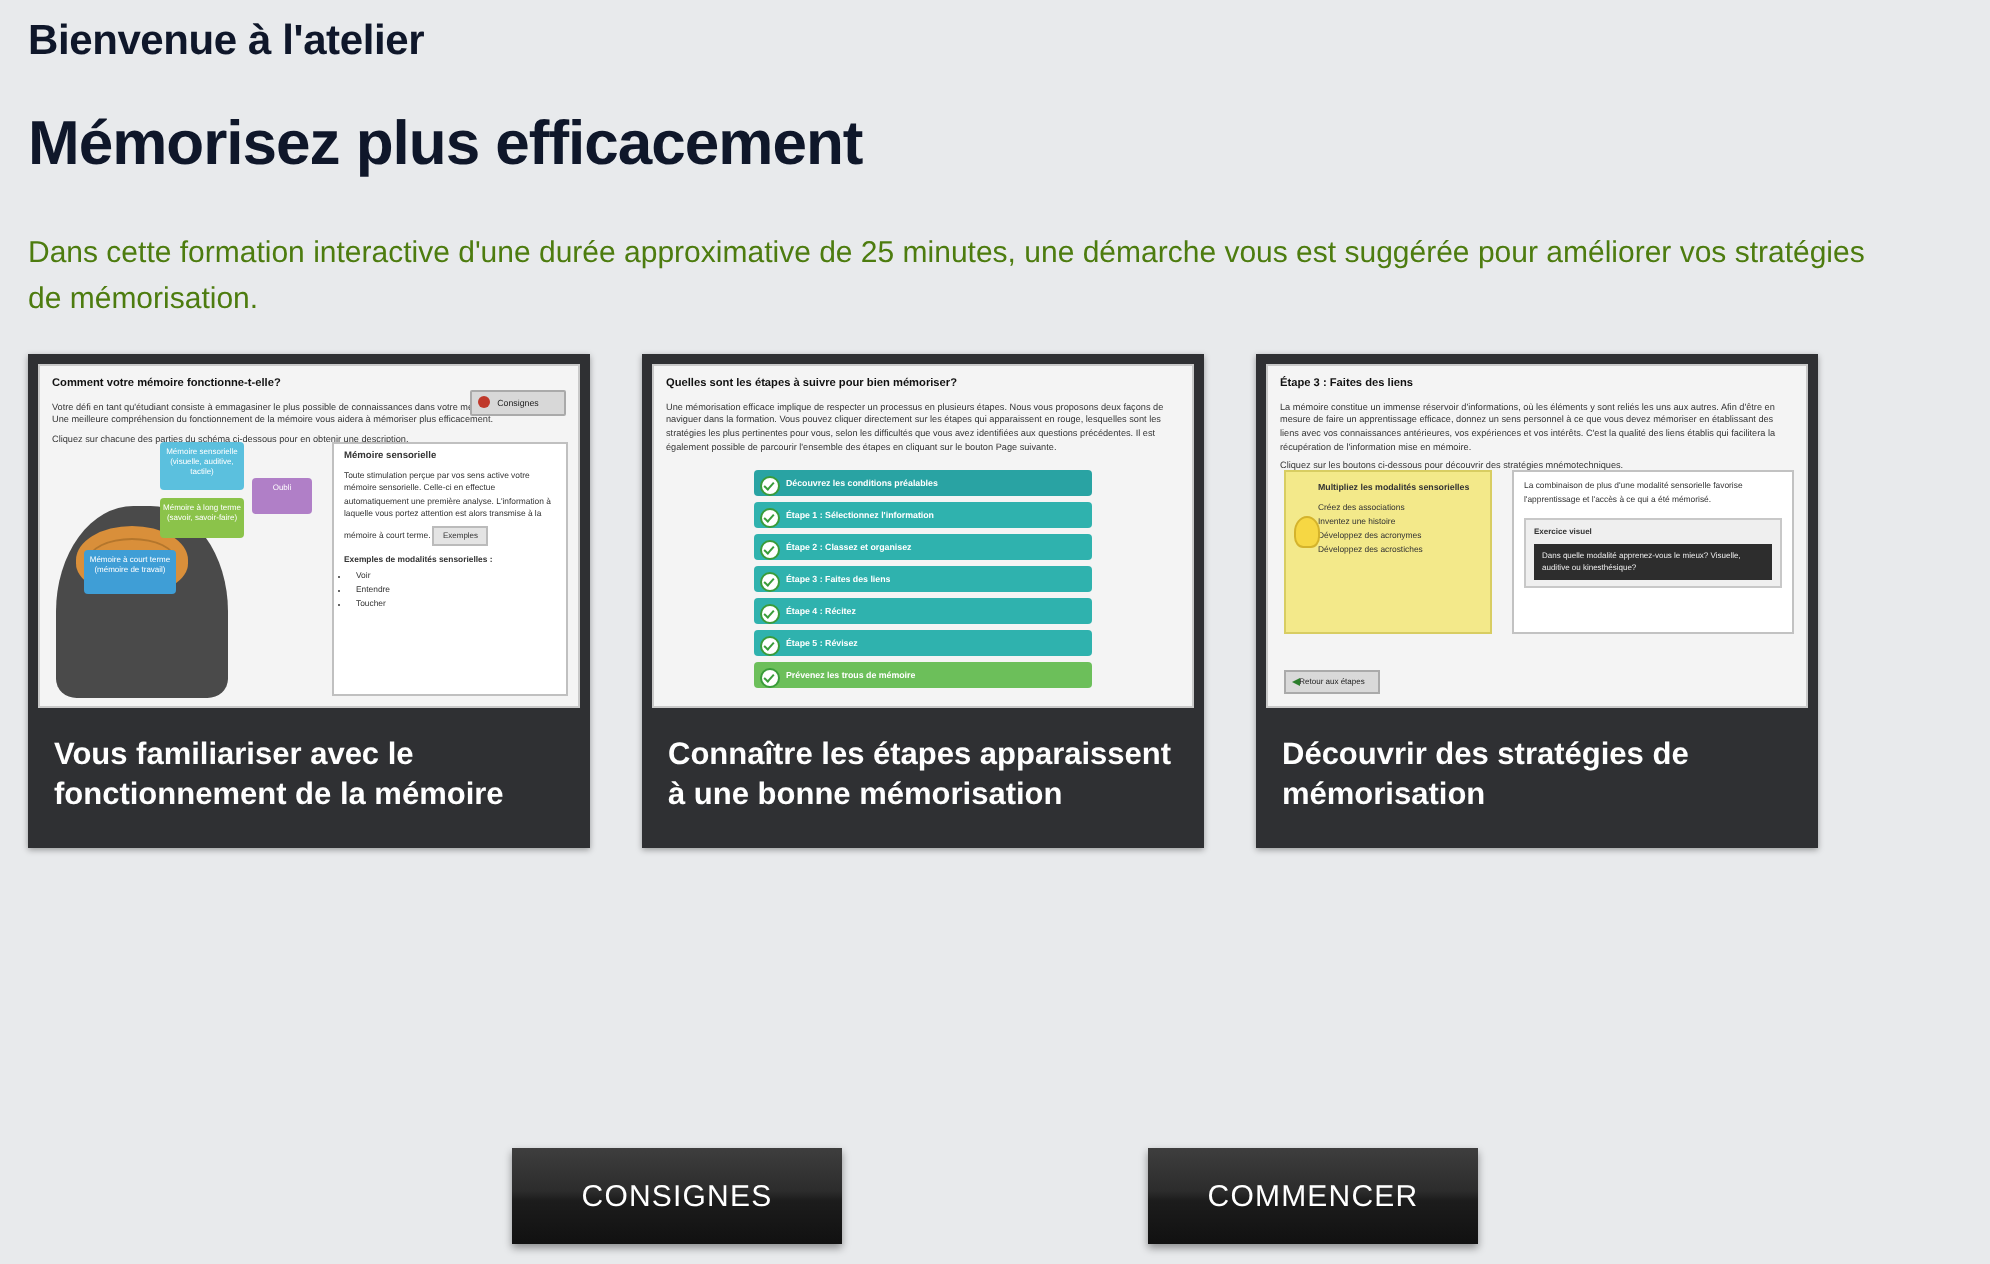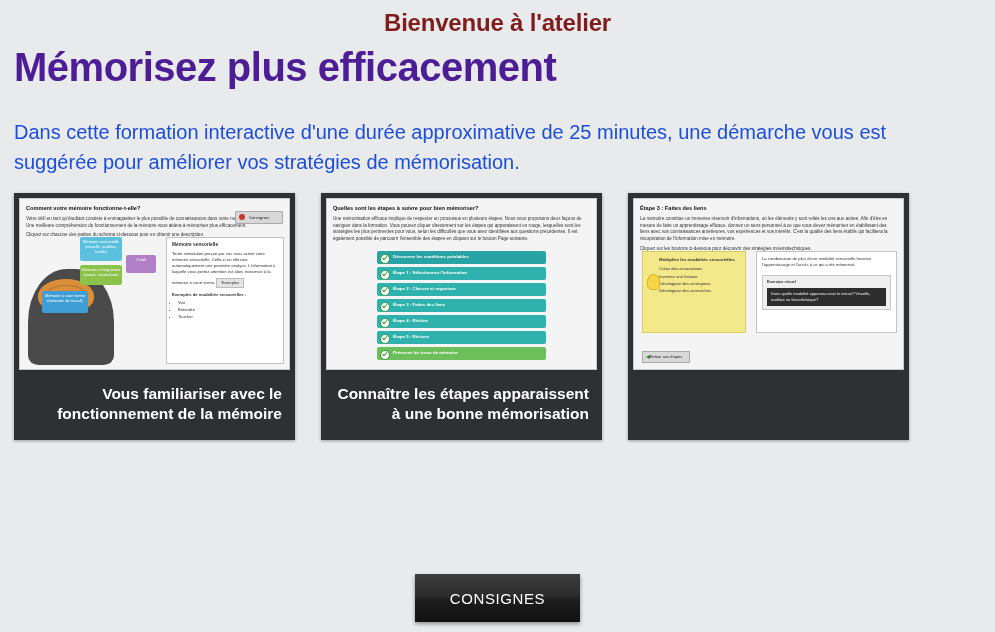--- a/index.html
+++ b/index.html
@@ -14,39 +14,38 @@
   .page {
     position: relative;
     width: 995px;
     height: 632px;
     background: #e8eaec;
     box-sizing: border-box;
     padding: 0 14px;
   }
   .header { padding-top: 8px; }
   .welcome {
-    font-size: 24px;
+    font-size: 21px;
     font-weight: bold;
-    color: #7f1d1d;
+    color: #0f172a;
     letter-spacing: -0.2px;
     line-height: 1.25;
-    text-align: center;
   }
   .title {
-    font-size: 40px;
+    font-size: 31px;
     font-weight: bold;
-    color: #4c1d95;
+    color: #0f172a;
     letter-spacing: -0.5px;
     line-height: 1.2;
-    margin-top: 5px;
+    margin-top: 19px;
   }
   .intro {
     margin-top: 26px;
-    font-size: 20px;
-    color: #1d4ed8;
+    font-size: 15px;
+    color: #4d7c0f;
     line-height: 1.5;
     max-width: 925px;
   }
   .intro p { margin: 0 0 16px 0; }
 
   .cards {
     margin-top: 14px;
     display: flex;
     gap: 26px;
   }
@@ -77,21 +76,20 @@
     margin-bottom: 4px;
     display: block;
   }
   .thumb-p { display: block; margin-bottom: 3px; }
   .card-caption {
     color: #fff;
     font-size: 15.5px;
     font-weight: bold;
     line-height: 1.28;
     padding: 14px 13px 16px 13px;
-    text-align: right;
   }
 
   
   .t1-btn {
     position: absolute; right: 6px; top: 12px;
     width: 46px; height: 11px; background: #d8d8d8;
     border: 1px solid #aaa; border-radius: 1px;
     font-size: 4.4px; color: #222; text-align: center; line-height: 11px;
   }
   .t1-btn:before{
@@ -309,21 +307,23 @@
         </div>
         <div class="t3-panel">
           <span>La combinaison de plus d'une modalité sensorielle favorise l'apprentissage et l'accès à ce qui a été mémorisé.</span>
           <div class="t3-inner">
             <b>Exercice visuel</b>
             <div class="t3-dark">Dans quelle modalité apprenez-vous le mieux? Visuelle, auditive ou kinesthésique?</div>
           </div>
         </div>
         <div class="t3-back">Retour aux étapes</div>
       </div>
+      <div class="card-caption">Découvrir des stratégies de mémorisation</div>
     </div>
 
   </div>
 
   <div class="buttons">
     <button class="btn">CONSIGNES</button>
+    <button class="btn">COMMENCER</button>
   </div>
 
 </div>
 
 </body></html>

